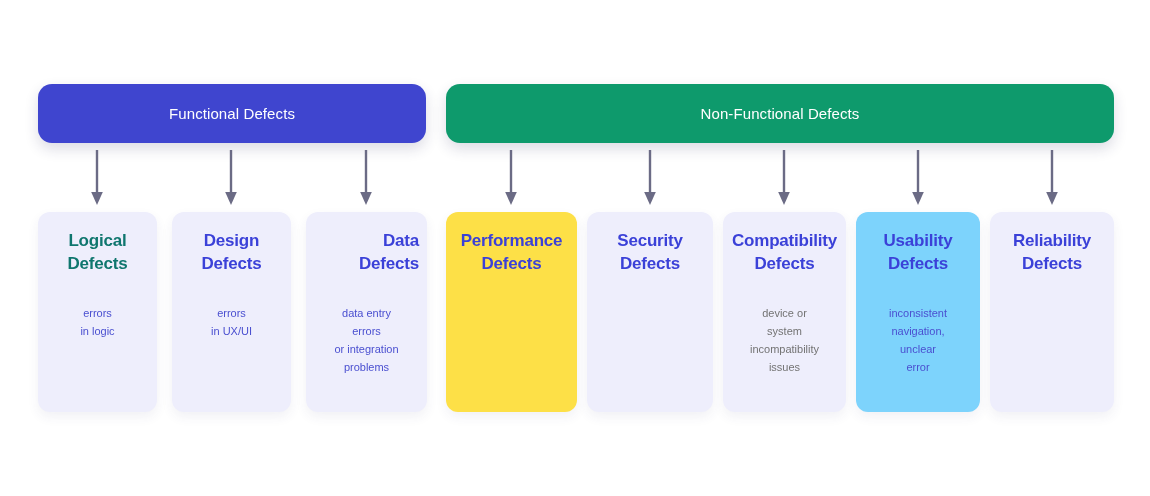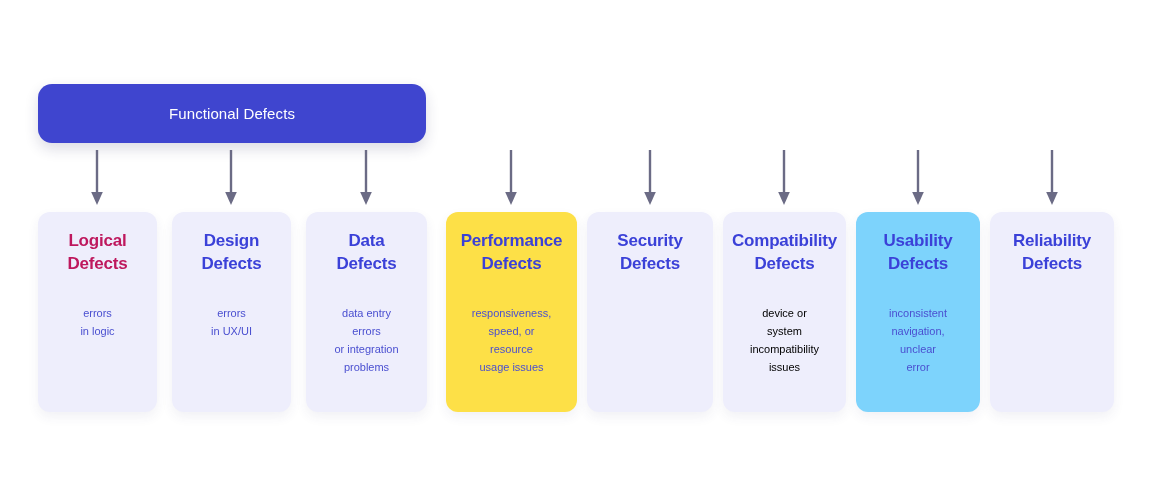--- a/index.html
+++ b/index.html
@@ -93,20 +93,23 @@
 </style>
 </head>
 <body>
 
 <div id="diagram">
 
   <div class="header-bar" id="bar-functional" style="left: 38px; width: 388px; background: rgb(63, 69, 207);">
     <span class="header-label" style="color: rgb(255, 255, 255);">Functional Defects</span>
   </div>
 
+  <div class="header-bar" id="bar-nonfunctional" style="left: 446px; width: 668px; background: rgb(14, 154, 108);">
+    <span class="header-label" style="color: rgb(255, 255, 255);">Non-Functional Defects</span>
+  </div>
 
   <div id="arrows-layer">
       <div class="arrow" style="left: 90px;">
         <svg width="14" height="56" viewBox="0 0 14 56">
           <line x1="7" y1="0" x2="7" y2="44" stroke="#6b6b85" stroke-width="2.4"></line>
           <polygon points="7,55 1.2,42 12.8,42" fill="#6b6b85"></polygon>
         </svg>
       </div>
       <div class="arrow" style="left: 224px;">
         <svg width="14" height="56" viewBox="0 0 14 56">
@@ -146,55 +149,51 @@
       </div>
       <div class="arrow" style="left: 1045px;">
         <svg width="14" height="56" viewBox="0 0 14 56">
           <line x1="7" y1="0" x2="7" y2="44" stroke="#6b6b85" stroke-width="2.4"></line>
           <polygon points="7,55 1.2,42 12.8,42" fill="#6b6b85"></polygon>
         </svg>
       </div>
     </div>
   <div id="cards-layer">
       <div class="card" style="left: 38px; width: 119px; background: rgb(238, 238, 252);">
-        <div class="card-title" style="color: #be185d;">Logical
+        <div class="card-title" style="color: #0f766e;">Logical
 Defects</div>
         <div class="card-desc" style="color: rgb(74, 79, 208);">errors
 in logic</div>
       </div>
       <div class="card" style="left: 172px; width: 119px; background: rgb(238, 238, 252);">
         <div class="card-title" style="color: rgb(59, 65, 216);">Design
 Defects</div>
         <div class="card-desc" style="color: rgb(74, 79, 208);">errors
 in UX/UI</div>
       </div>
       <div class="card" style="left: 306px; width: 121px; background: rgb(238, 238, 252);">
-        <div class="card-title" style="color: rgb(59, 65, 216);">Data
+        <div class="card-title" style="color: rgb(59, 65, 216); text-align: right;">Data
 Defects</div>
         <div class="card-desc" style="color: rgb(74, 79, 208);">data entry
 errors
 or integration
 problems</div>
       </div>
       <div class="card" style="left: 446px; width: 131px; background: #fde047;">
         <div class="card-title" style="color: rgb(59, 65, 216);">Performance
 Defects</div>
-        <div class="card-desc" style="color: rgb(74, 79, 208);">responsiveness,
-speed, or
-resource
-usage issues</div>
       </div>
       <div class="card" style="left: 587px; width: 126px; background: rgb(238, 238, 252);">
         <div class="card-title" style="color: rgb(59, 65, 216);">Security
 Defects</div>
       </div>
       <div class="card" style="left: 723px; width: 123px; background: rgb(238, 238, 252);">
         <div class="card-title" style="color: rgb(59, 65, 216);">Compatibility
 Defects</div>
-        <div class="card-desc" style="color: #000000; text-align: center;">device or
+        <div class="card-desc" style="color: #737373; text-align: center;">device or
 system
 incompatibility
 issues</div>
       </div>
       <div class="card" style="left: 856px; width: 124px; background: #7dd3fc;">
         <div class="card-title" style="color: rgb(59, 65, 216);">Usability
 Defects</div>
         <div class="card-desc" style="color: rgb(74, 79, 208);">inconsistent
 navigation,
 unclear

